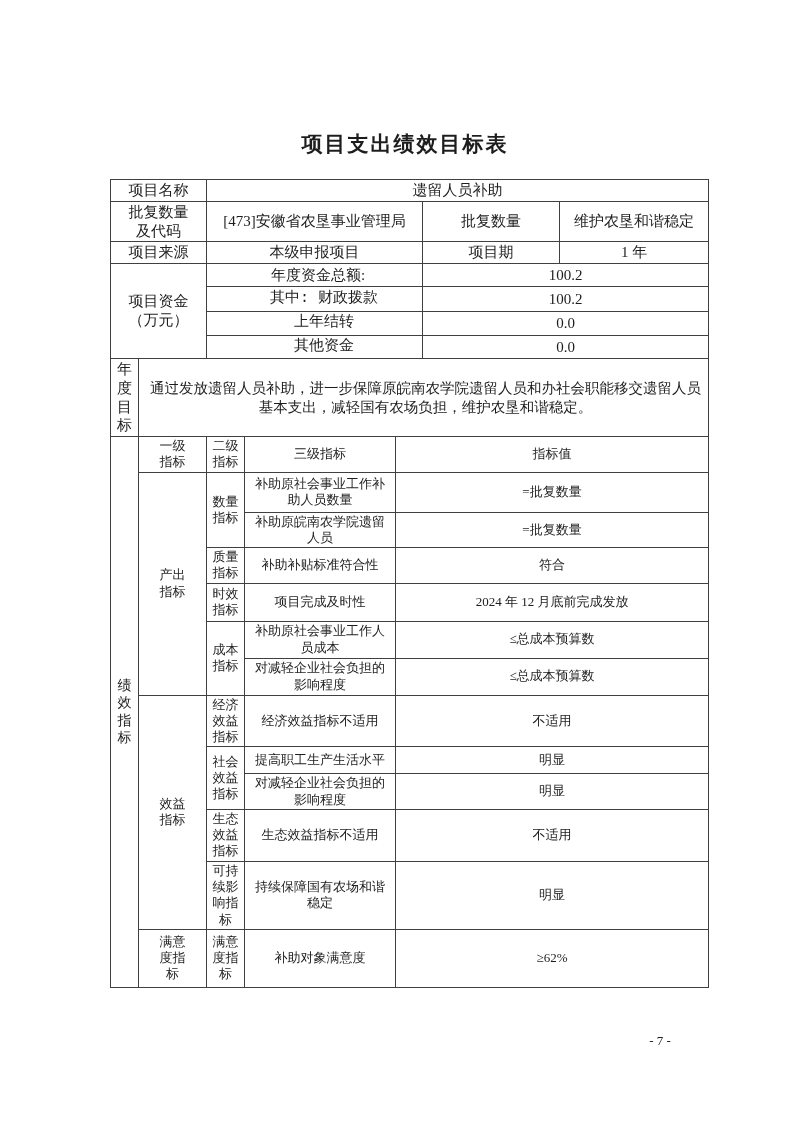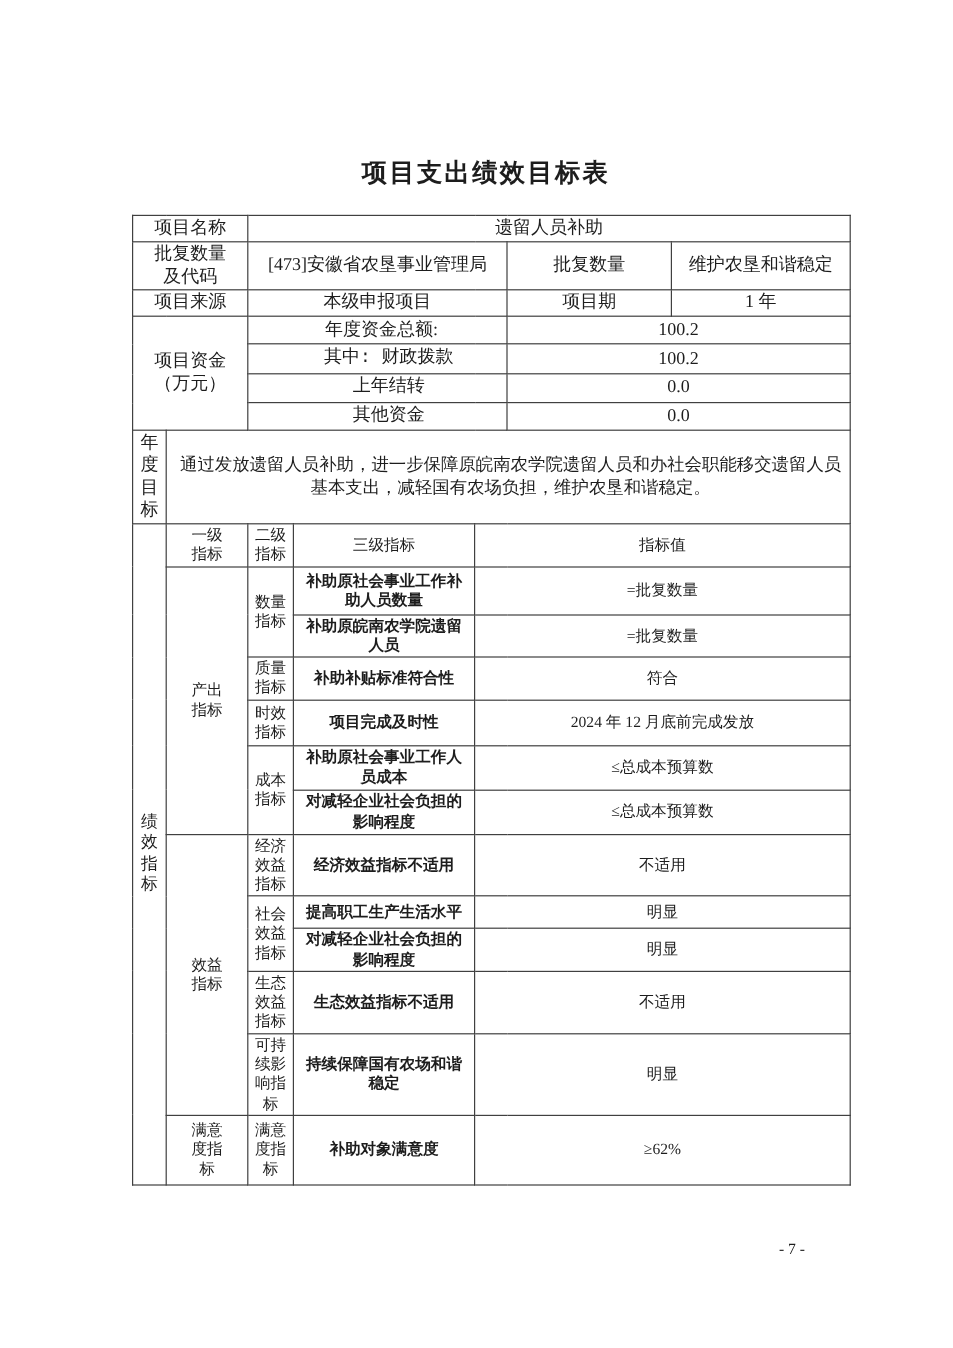--- a/index.html
+++ b/index.html
@@ -26,21 +26,21 @@
   tbody.sec-ind td { font-size:13px; padding:1px 2px; }
   .pre { white-space:pre-line; }
   .left { text-align:left; padding-left:10px !important;margin-top:42px; }
   .indent { padding-left:22px !important;font-family:Liberation Mono, monospace; }
   .vlabel { white-space:pre-line; line-height:1.15; }
   .vloose { white-space:pre-line; line-height:1.85; font-size:14px !important; }
   .goal-text {
     text-align:left; padding:5px 4px 5px 8px !important;
     font-size:14.5px !important; line-height:1.5;
   }
-  .lv3 { padding:1px 4px !important;font-weight:bold; }
+  .lv3 { padding:1px 4px !important; }
   .page-number { position:absolute; top:1033px; left:630px; width:60px; text-align:center; font-size:13px; }
 </style>
 </head>
 <body>
 
 <div class="page">
 
   <div class="doc-header">
     <div class="doc-title">项目支出绩效目标表</div>
   </div>

